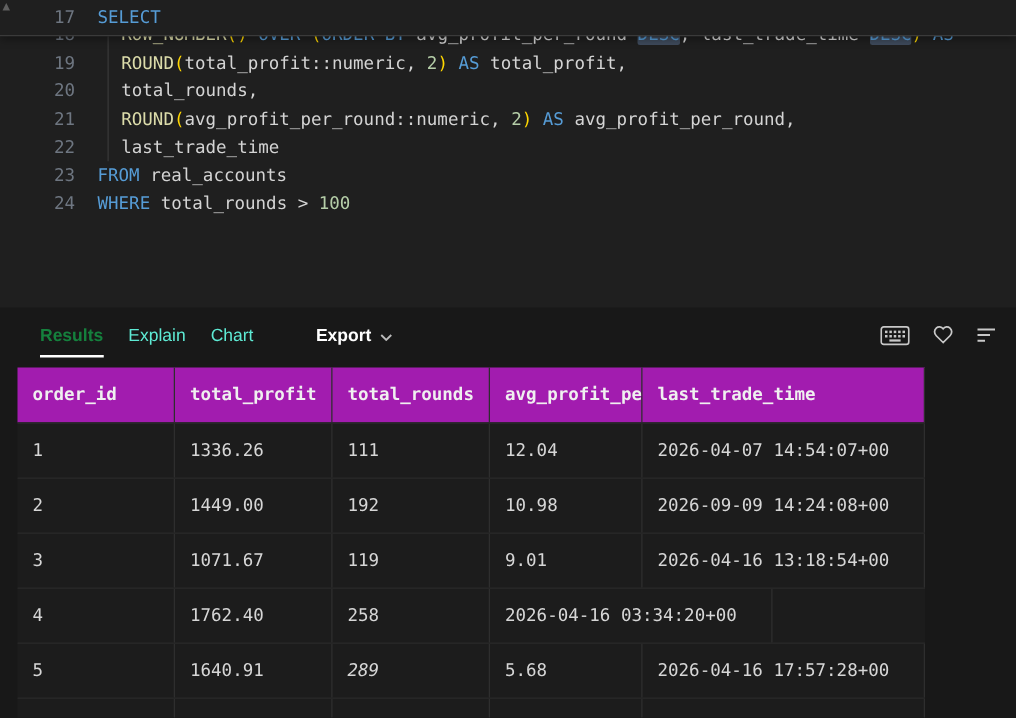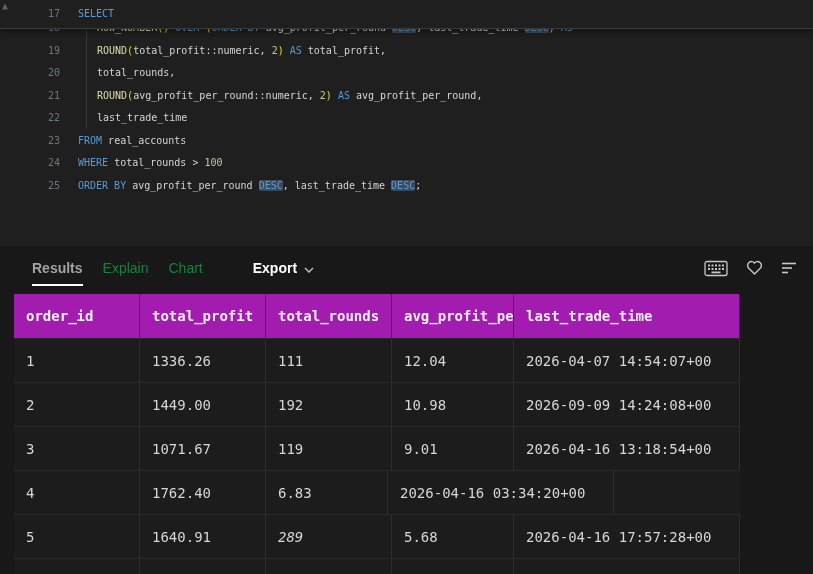--- a/index.html
+++ b/index.html
@@ -3,21 +3,21 @@
 <meta charset="utf-8">
 <style>
   *{margin:0;padding:0;box-sizing:border-box}
   html,body{width:813px;height:574px;overflow:hidden}
   body{background:#181818;font-family:"DejaVu Sans Mono",monospace}
 
   
   .editor{position:relative;height:246px;background:#1f1f1f;overflow:hidden}
   .scroll-arrow{position:absolute;top:0;left:2px;z-index:6;color:#5f5f5f;font-size:10px;line-height:11px}
   .code-lines{position:absolute;top:17px;left:0;right:0}
-  .code-line,.sticky-inner{display:flex;height:22.5px;line-height:22.5px;font-size:10px;white-space:pre}
+  .code-line,.sticky-inner{display:flex;height:22.5px;line-height:22.5px;font-size:14px;white-space:pre}
   .ln{flex:0 0 62px;width:62px;text-align:right;color:#6e7681;padding-right:2px}
   .lc{margin-left:16px;white-space:pre}
   .sticky{position:absolute;top:0;left:0;right:0;height:29px;z-index:5;background:#1f1f1f;
           border-bottom:1px solid #3a3a3a;box-shadow:0 3px 7px rgba(0,0,0,.38);
           display:flex;align-items:center}
   .sticky .sticky-inner{height:auto}
   .indent-guide{position:absolute;left:86px;top:29px;height:100px;width:1px;background:#383838}
 
   .tk-kw{color:#569cd6}
   .tk-fn{color:#dcdcaa}
@@ -25,22 +25,22 @@
   .tk-op{color:#d4d4d4}
   .tk-num{color:#b5cea8}
   .tk-paren{color:#ffd700}
   .tk-hl{background:#3e4a5b;border-radius:2px}
 
   
   .results{background:#181818}
   .tabbar{height:44px;display:flex;align-items:center;padding:0 16px 0 32px;
           font-family:"Liberation Sans",sans-serif;position:relative}
   .tab{margin-right:20px;height:100%;display:flex;align-items:center;position:relative;
-       color:#15803d;font-size:14px;cursor:pointer}
-  .tab.active{color:#a3a3a3;font-weight:bold}
+       color:#5eead4;font-size:14px;cursor:pointer}
+  .tab.active{color:#15803d;font-weight:bold}
   .tab.active::after{content:"";position:absolute;left:0;right:0;bottom:4px;height:2px;background:#ffffff}
   .export-btn{margin-left:30px;display:flex;align-items:center;gap:7px;color:#ffffff;
               font-weight:bold;font-size:14px;cursor:pointer}
   .icon-group{margin-left:auto;display:flex;align-items:center;gap:18px}
   .icon-btn{display:flex;align-items:center;justify-content:center;cursor:pointer}
   .icon-btn svg{display:block}
 
   
   .table{margin:4px 0 0 14px;width:726px;font-size:14px}
   .thead{display:flex;background:#a21caf;height:44px}
@@ -55,21 +55,20 @@
 
 <div class="editor">
   <div class="code-lines" id="code-lines">
       <div class="code-line"><span class="ln">18</span><span class="lc" style="padding-left: 19px;"><span class="tk tk-fn">ROW_NUMBER</span><span class="tk tk-paren">(</span><span class="tk tk-paren">)</span><span class="tk tk-id"> </span><span class="tk tk-kw">OVER</span><span class="tk tk-id"> </span><span class="tk tk-paren">(</span><span class="tk tk-kw">ORDER BY</span><span class="tk tk-id"> avg_profit_per_round </span><span class="tk tk-kw tk-hl">DESC</span><span class="tk tk-id">, last_trade_time </span><span class="tk tk-kw tk-hl">DESC</span><span class="tk tk-paren">)</span><span class="tk tk-id"> </span><span class="tk tk-kw">AS</span></span></div>
       <div class="code-line"><span class="ln">19</span><span class="lc" style="padding-left: 19px;"><span class="tk tk-fn">ROUND</span><span class="tk tk-paren">(</span><span class="tk tk-id">total_profit</span><span class="tk tk-op">::</span><span class="tk tk-id">numeric</span><span class="tk tk-id">, </span><span class="tk tk-num">2</span><span class="tk tk-paren">)</span><span class="tk tk-id"> </span><span class="tk tk-kw">AS</span><span class="tk tk-id"> total_profit,</span></span></div>
       <div class="code-line"><span class="ln">20</span><span class="lc" style="padding-left: 19px;"><span class="tk tk-id">total_rounds,</span></span></div>
       <div class="code-line"><span class="ln">21</span><span class="lc" style="padding-left: 19px;"><span class="tk tk-fn">ROUND</span><span class="tk tk-paren">(</span><span class="tk tk-id">avg_profit_per_round</span><span class="tk tk-op">::</span><span class="tk tk-id">numeric</span><span class="tk tk-id">, </span><span class="tk tk-num">2</span><span class="tk tk-paren">)</span><span class="tk tk-id"> </span><span class="tk tk-kw">AS</span><span class="tk tk-id"> avg_profit_per_round,</span></span></div>
       <div class="code-line"><span class="ln">22</span><span class="lc" style="padding-left: 19px;"><span class="tk tk-id">last_trade_time</span></span></div>
       <div class="code-line"><span class="ln">23</span><span class="lc"><span class="tk tk-kw">FROM</span><span class="tk tk-id"> real_accounts</span></span></div>
       <div class="code-line"><span class="ln">24</span><span class="lc"><span class="tk tk-kw">WHERE</span><span class="tk tk-id"> total_rounds </span><span class="tk tk-op">&gt; </span><span class="tk tk-num">100</span></span></div>
-      <div class="code-line"><span class="ln">25</span><span class="lc"><span class="tk tk-kw">ORDER BY</span><span class="tk tk-id"> avg_profit_per_round </span><span class="tk tk-kw tk-hl">DESC</span><span class="tk tk-id">, last_trade_time </span><span class="tk tk-kw tk-hl">DESC</span><span class="tk tk-id">;</span></span></div>
     </div>
   <div class="indent-guide"></div>
   <div class="sticky">
     <div class="sticky-inner" id="sticky-line"><span class="ln">17</span><span class="lc"><span class="tk tk-kw">SELECT</span></span></div>
   </div>
   <div class="scroll-arrow">▲</div>
 </div>
 
 <div class="results">
   <div class="tabbar">
@@ -144,21 +143,21 @@
         <div class="tr">
           <div class="td" style="flex: 0 0 126px; width: 126px;">3</div>
           <div class="td" style="flex: 0 0 126px; width: 126px;">1071.67</div>
           <div class="td" style="flex: 0 0 126px; width: 126px;">119</div>
           <div class="td" style="flex: 0 0 122px; width: 122px;">9.01</div>
           <div class="td" style="flex: 0 0 226px; width: 226px;">2026-04-16 13:18:54+00</div>
         </div>
         <div class="tr">
           <div class="td" style="flex: 0 0 126px; width: 126px;">4</div>
           <div class="td" style="flex: 0 0 126px; width: 126px;">1762.40</div>
-          <div class="td" style="flex: 0 0 122px; width: 122px;">6.83</div>
+          <div class="td" style="flex: 0 0 126px; width: 126px;">258</div>
           <div class="td" style="flex: 0 0 226px; width: 226px;">2026-04-16 03:34:20+00</div>
         </div>
         <div class="tr">
           <div class="td" style="flex: 0 0 126px; width: 126px;">5</div>
           <div class="td" style="flex: 0 0 126px; width: 126px;">1640.91</div>
           <div class="td" style="flex: 0 0 126px; width: 126px; font-style: italic;">289</div>
           <div class="td" style="flex: 0 0 122px; width: 122px;">5.68</div>
           <div class="td" style="flex: 0 0 226px; width: 226px;">2026-04-16 17:57:28+00</div>
         </div>
         <div class="tr">

